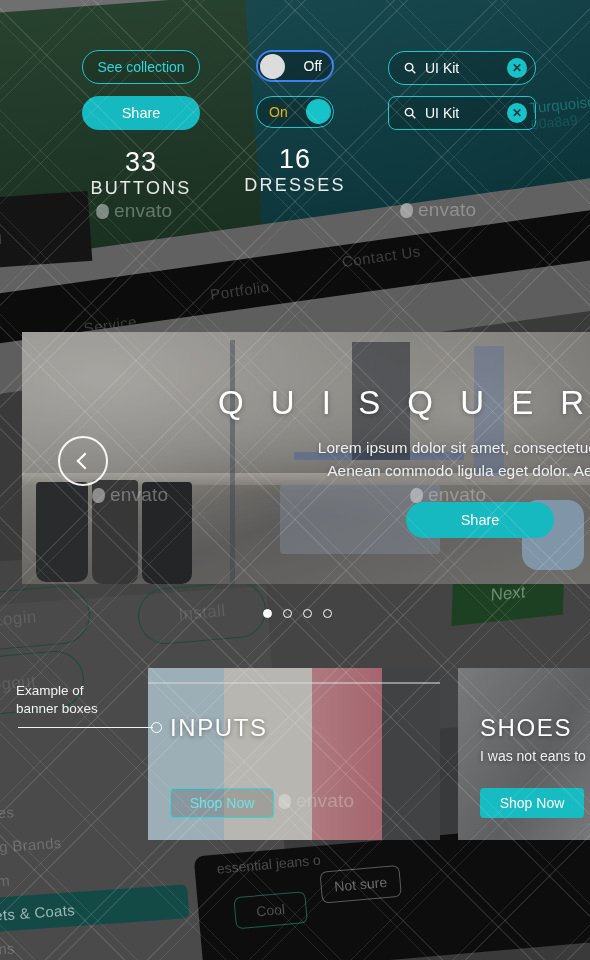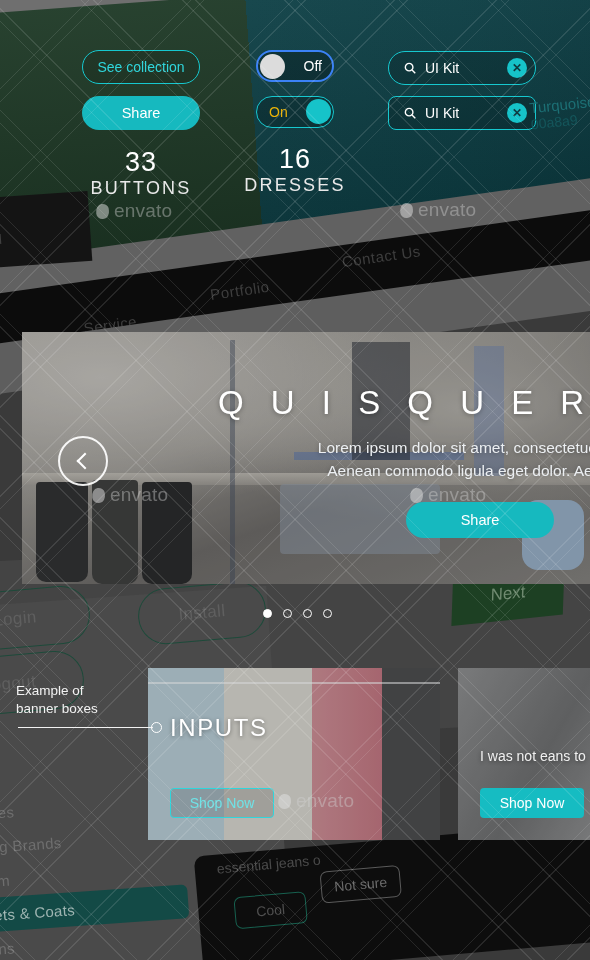--- a/index.html
+++ b/index.html
@@ -470,20 +470,21 @@
     </div>
     <div class="envato" style="left:130px; top:122px;">
       <span class="leaf"></span>
       <span>envato</span>
     </div>
   </div>
 
   <div class="banner" id="banner-shoes">
     <div class="bimg"></div>
     <div class="scrim"></div>
+    <div class="btitle">SHOES</div>
     <div class="bsub">I was not eans to</div>
     <div class="bbtn solid">
       <span>Shop Now</span>
     </div>
   </div>
 
   <div id="annot">
     <div class="atext">
       <div>Example of</div>
       <div>banner boxes</div>

